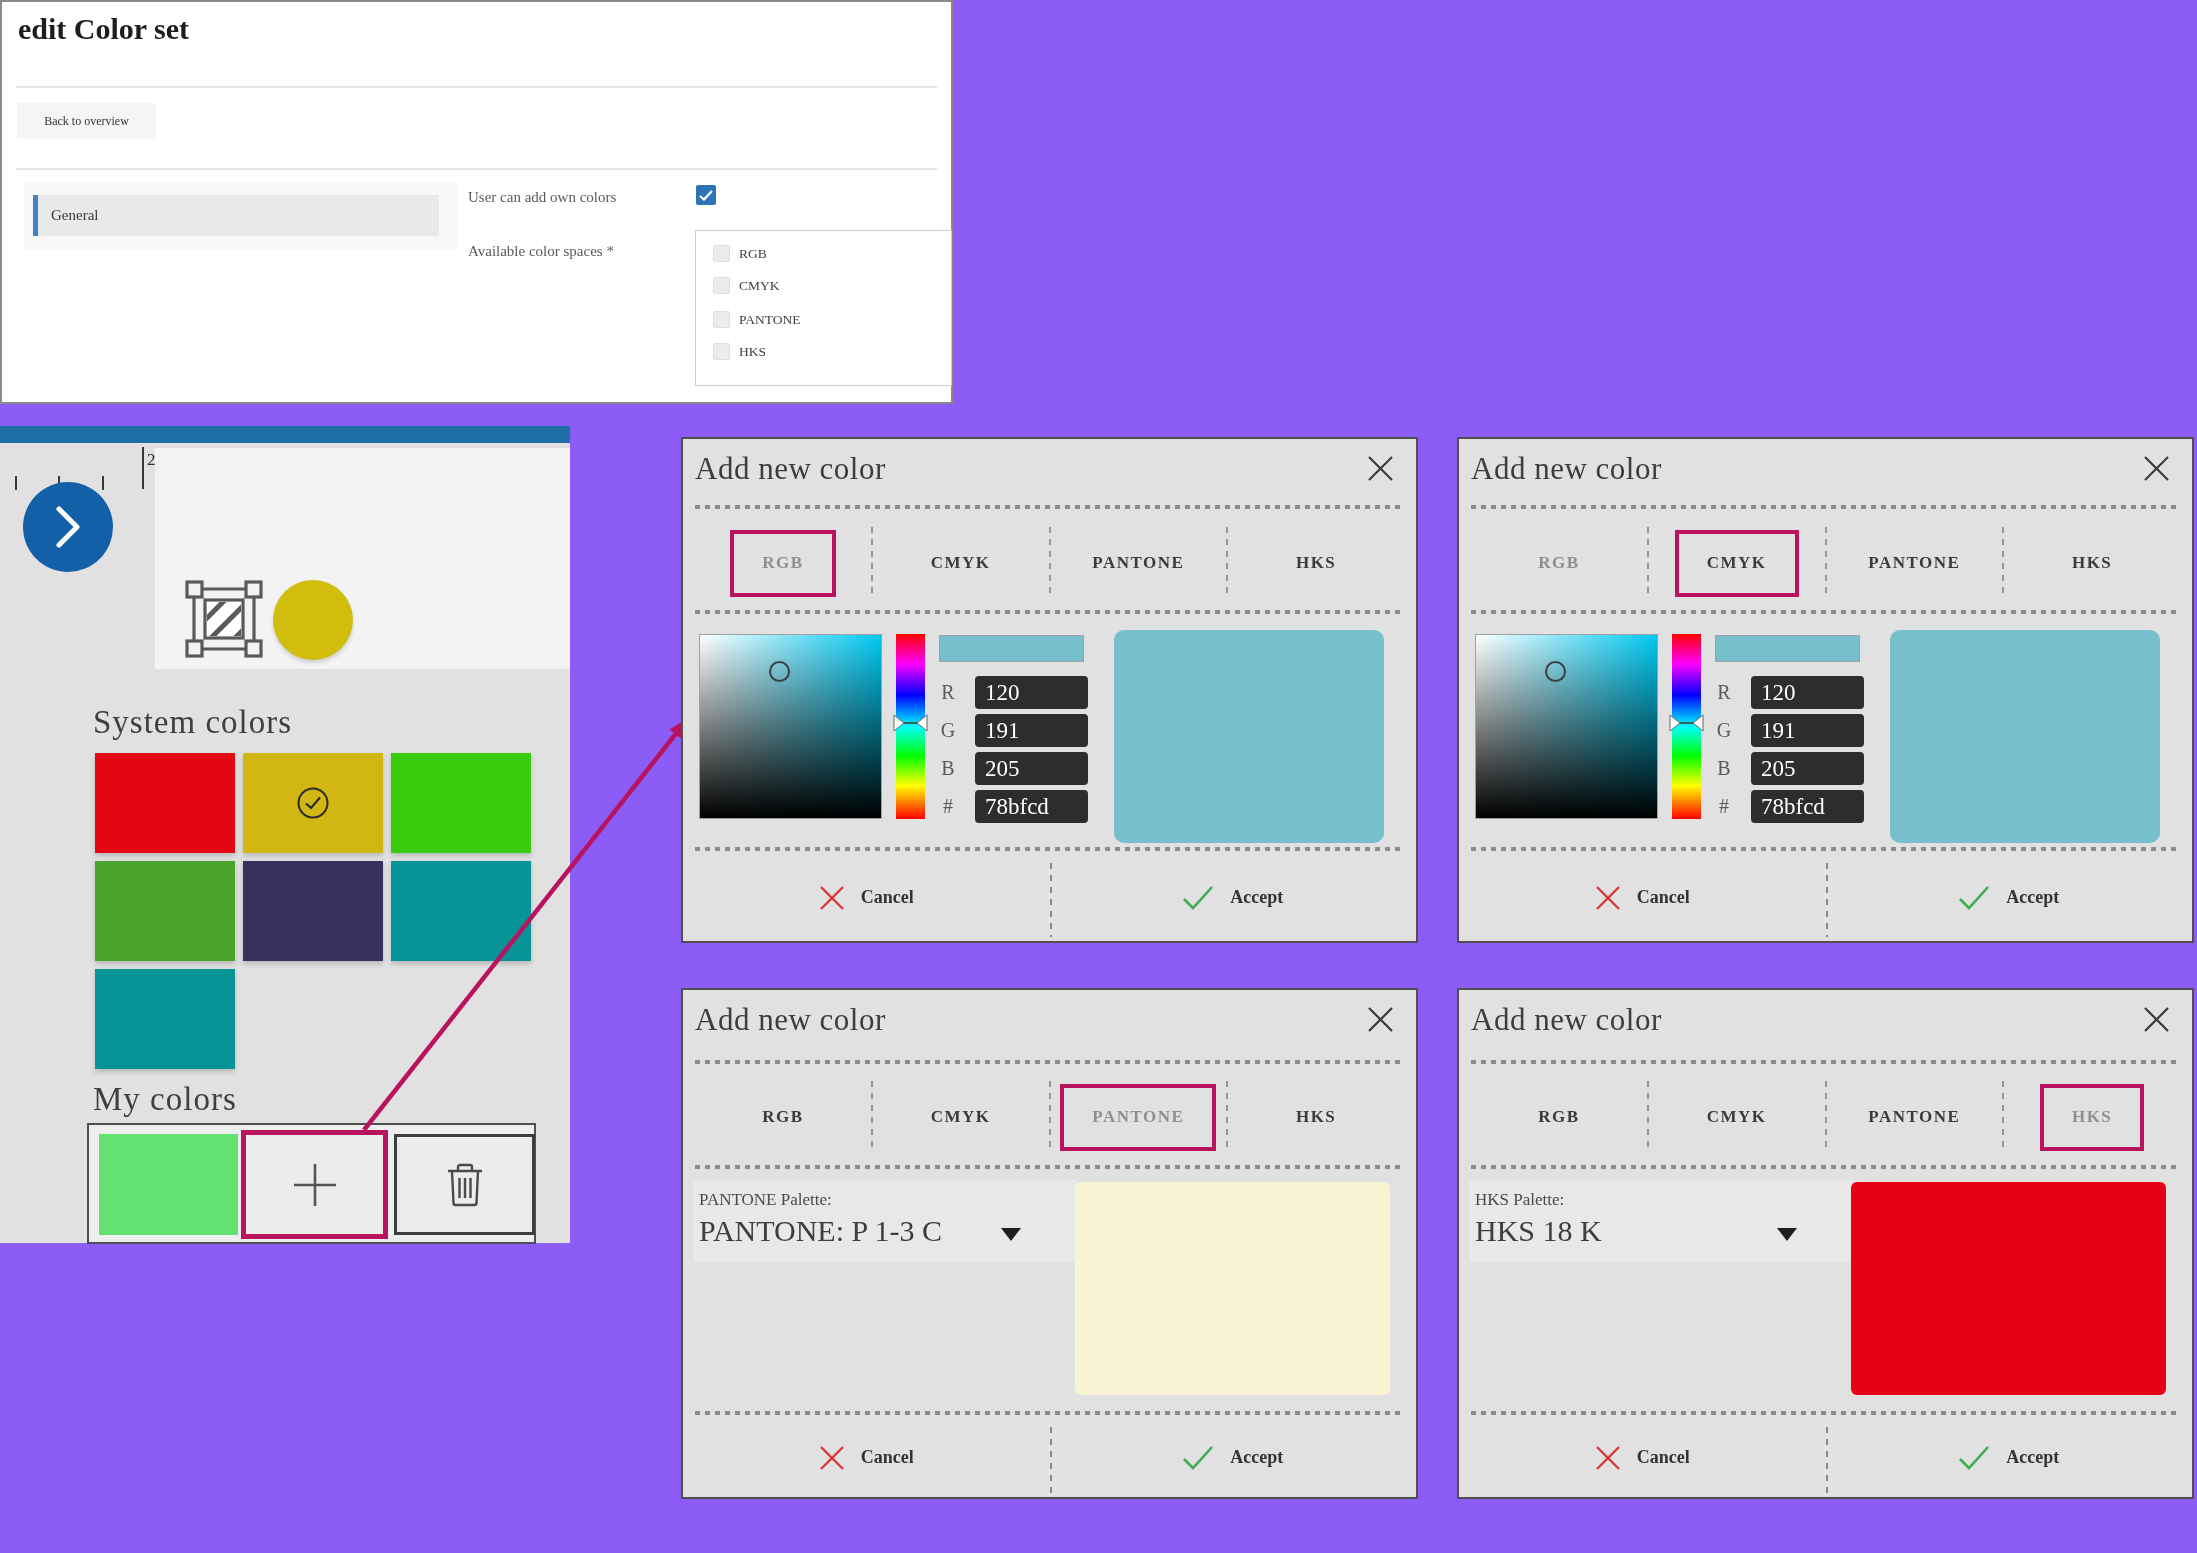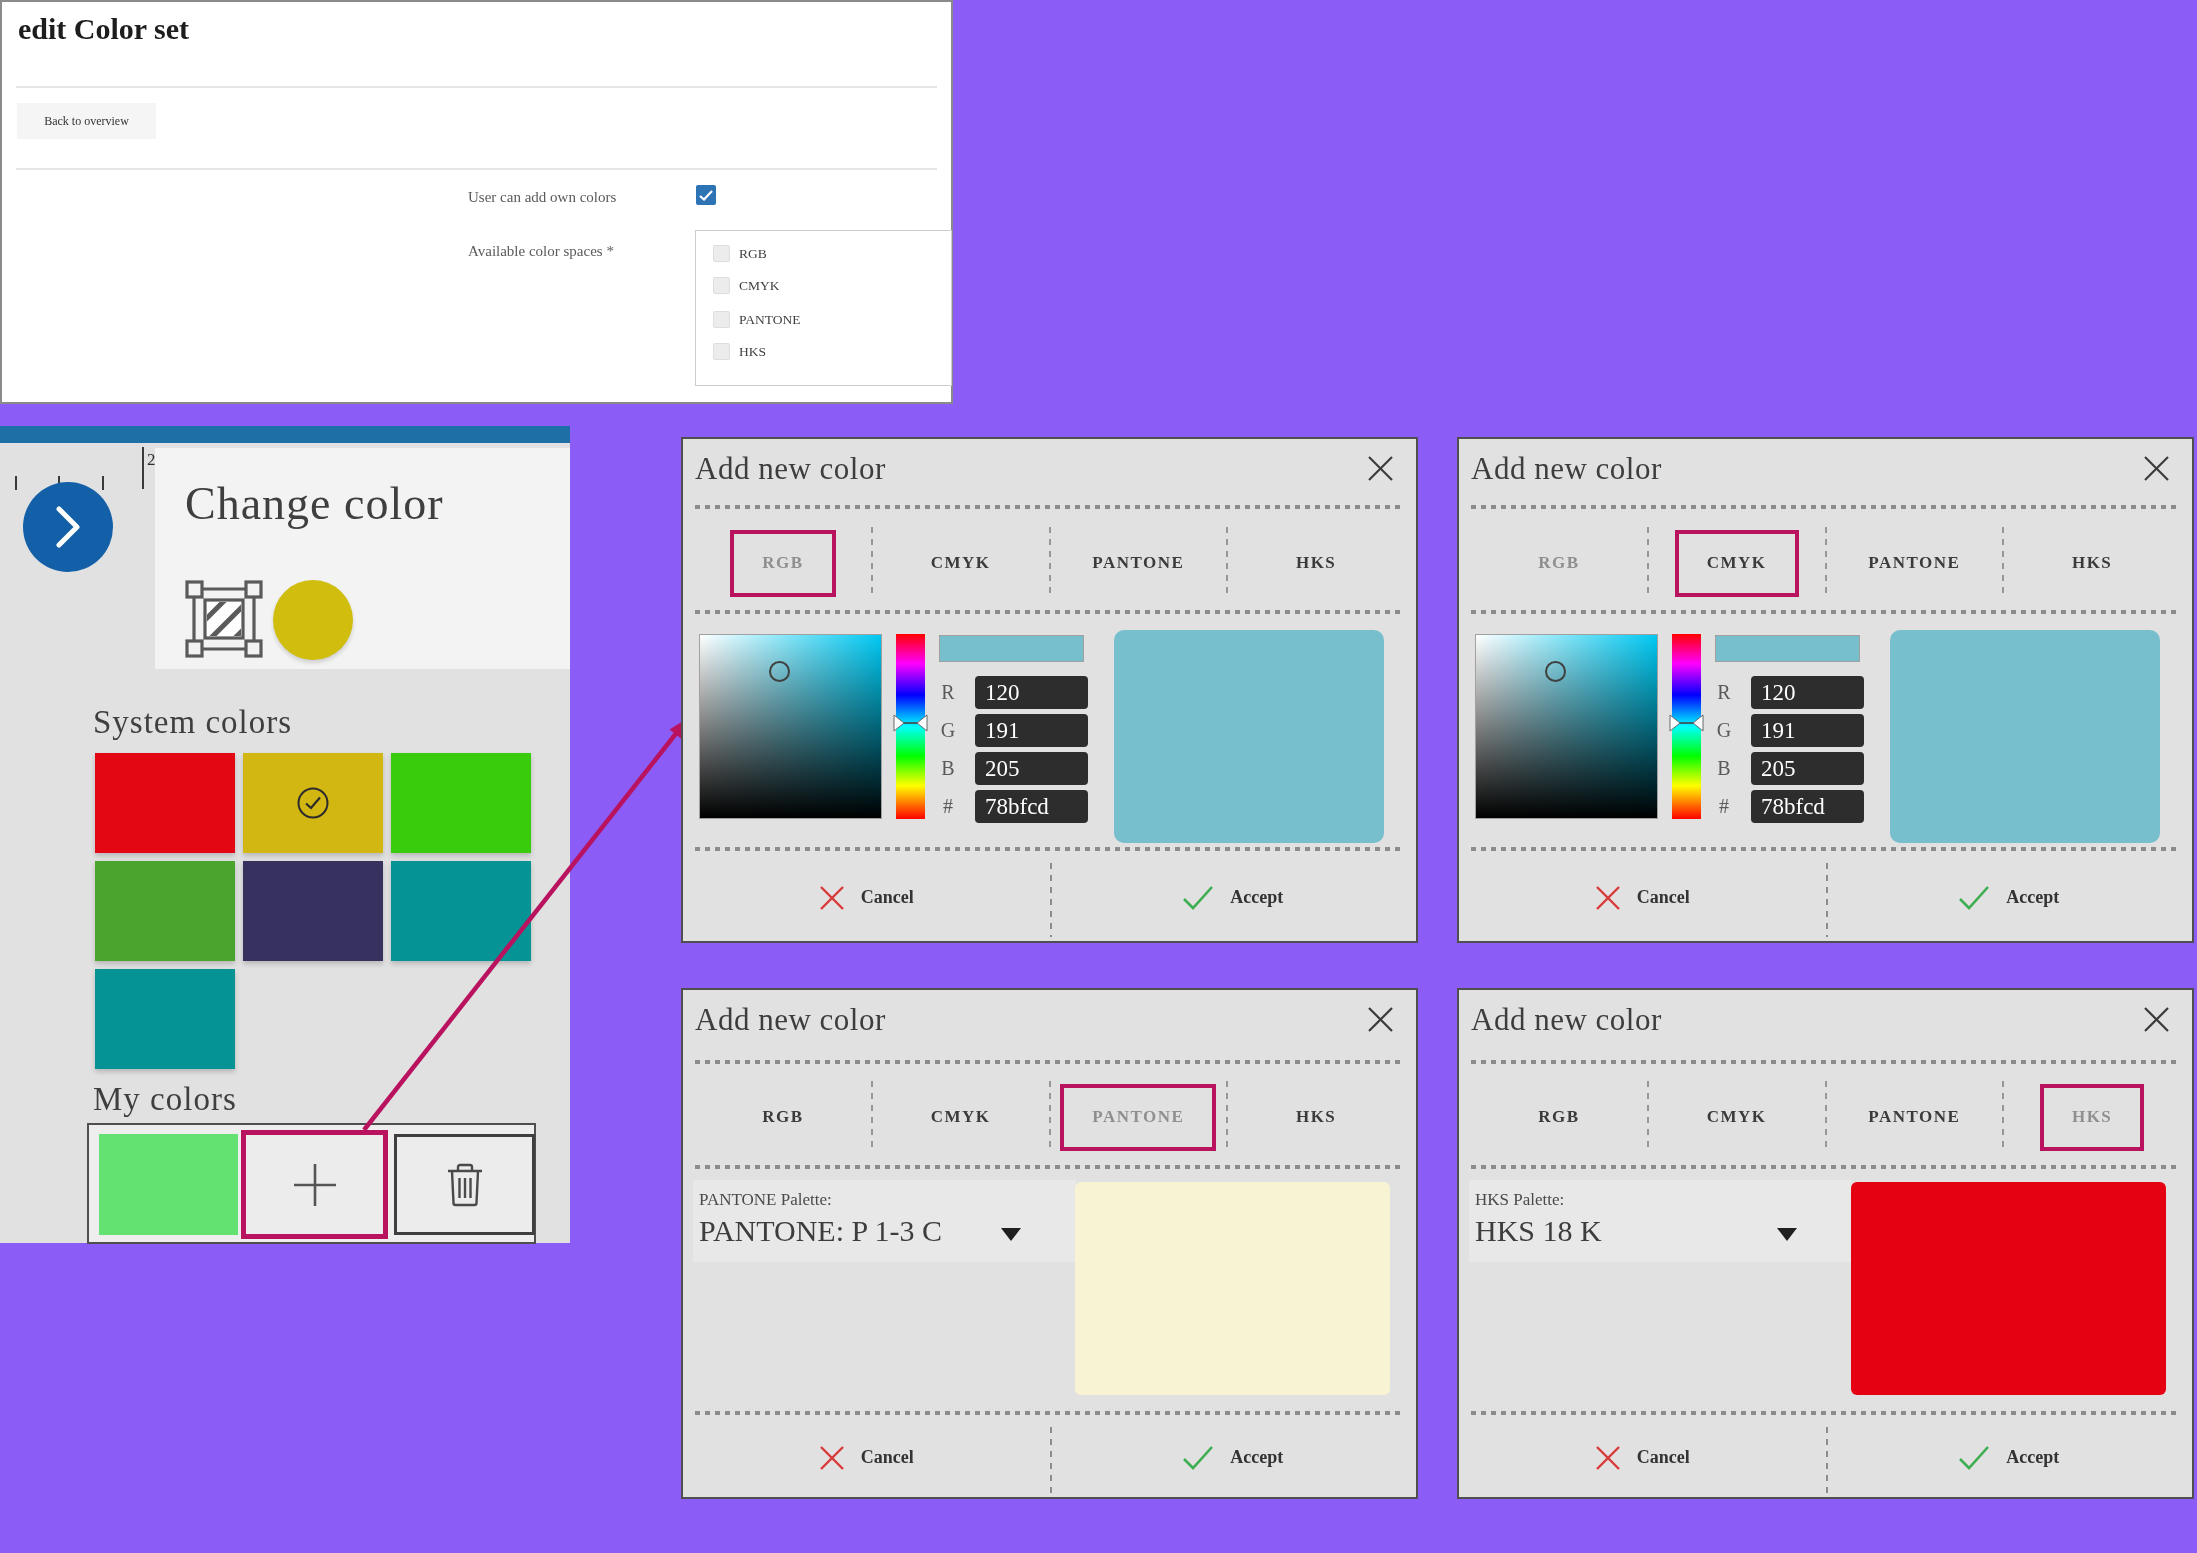--- a/index.html
+++ b/index.html
@@ -84,20 +84,26 @@
 <body>
 
 <div class="stage">
 
   <div class="abs edit-panel">
     <div class="abs edit-title">edit Color set</div>
     <div class="abs hr" style="top:84px;"></div>
     <div class="abs back-btn">Back to overview</div>
     <div class="abs hr" style="top:166px;"></div>
 
+    <div class="abs tabs-box">
+      <div class="general-row">
+        <div class="general-accent"></div>
+        <div class="general-label">General</div>
+      </div>
+    </div>
 
     <div class="abs form-label" style="left:466px;top:187px;">User can add own colors</div>
     <div class="abs cb cb-checked" style="left:694px;top:183px;">
       <svg width="14" height="11" viewBox="0 0 14 11">
         <polyline points="1,6 5,9.5 13,1" fill="none" stroke="#fff" stroke-width="2.2"></polyline>
       </svg>
     </div>
 
     <div class="abs form-label" style="left:466px;top:241px;">Available color spaces *</div>
     <div class="abs options-box">
@@ -128,21 +134,20 @@
     <div class="abs ruler-tick" style="left:58px;"></div>
     <div class="abs ruler-tick" style="left:102px;"></div>
     <div class="abs ruler-num">2</div>
 
     <div class="abs circle-btn">
       <svg width="44" height="52" viewBox="0 0 44 52">
         <polyline points="13,8 31,26 13,44" fill="none" stroke="#fff" stroke-width="5" stroke-linecap="round" stroke-linejoin="round"></polyline>
       </svg>
     </div>
 
-    <div class="abs shot-title">Change color</div>
 
     <div class="abs" style="left:185px;top:154px;">
       <svg width="78" height="78" viewBox="0 0 78 78">
         <g stroke="#5a5a5a" stroke-width="3.2" fill="none">
           <line x1="9" y1="9" x2="69" y2="9"></line>
             <line x1="9" y1="69" x2="69" y2="69"></line>
           <line x1="9" y1="9" x2="9" y2="69"></line>
             <line x1="69" y1="9" x2="69" y2="69"></line>
           <rect x="2" y="2" width="15" height="15" fill="#f3f3f3"></rect>
           <rect x="61" y="2" width="15" height="15" fill="#f3f3f3"></rect>

